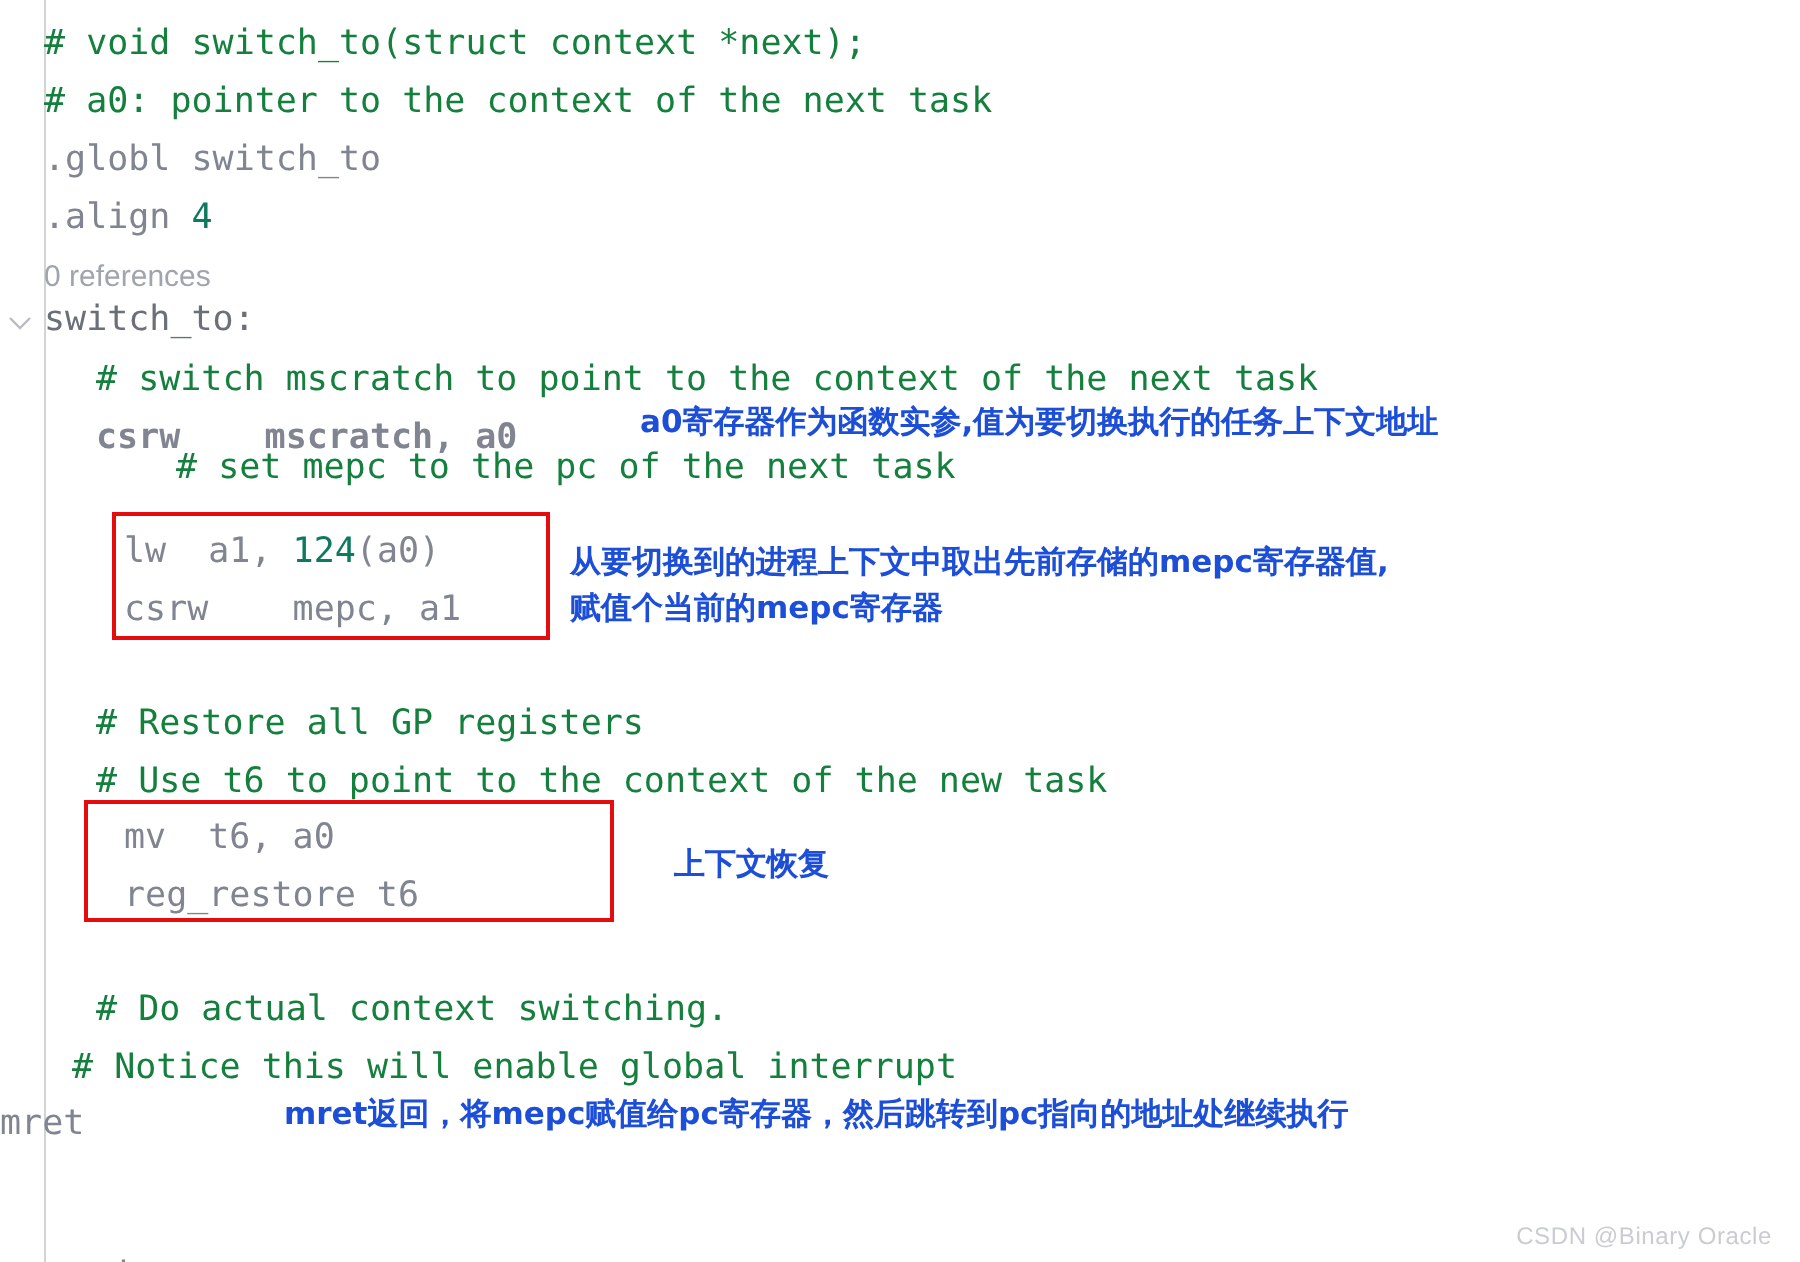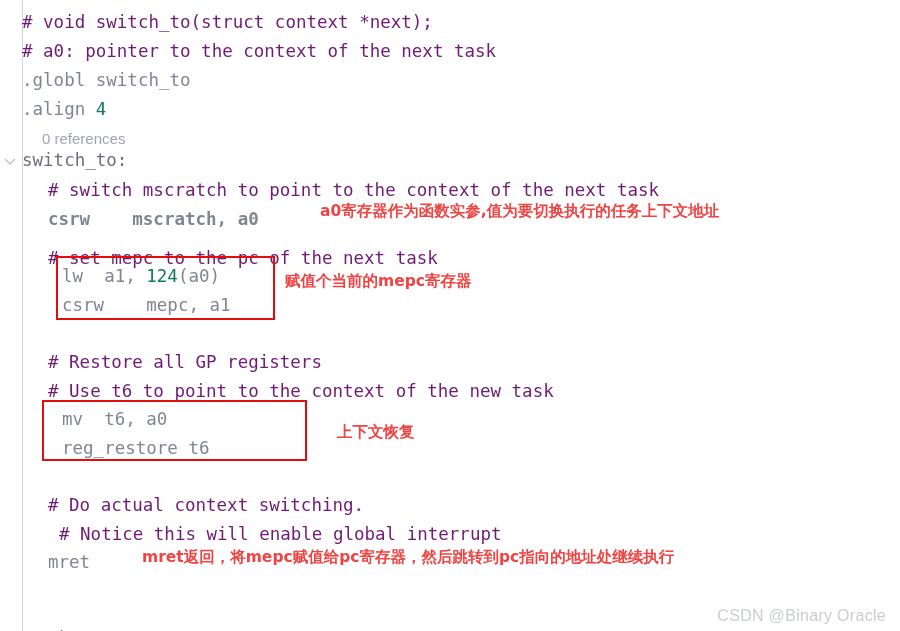--- a/index.html
+++ b/index.html
@@ -36,21 +36,21 @@
     left: 0;
     height: 29px;
     line-height: 29px;
     white-space: pre;
     font-family: "DejaVu Sans Mono", "Liberation Mono", monospace;
     font-size: 17.5px;
     letter-spacing: 0px;
   }
   .code-text { white-space: pre; }
 
-  .tok-comment { color: #701a75; }
+  .tok-comment { color: #15803d; }
   .tok-plain   { color: #808591; }
   .tok-num     { color: #0d7a5f; }
   .tok-label   { color: #6b7078; }
   .tok-ref     { color: #a0a4ad; font-family: "Liberation Sans", sans-serif; font-size: 15px; }
 
   
   .fold-chevron {
     position: absolute;
     left: 2px;
     width: 16px;
@@ -63,73 +63,73 @@
   .redbox {
     position: absolute;
     border: 2px solid #e40c0c;
     box-sizing: border-box;
     pointer-events: none;
   }
 
   
   .annot {
     position: absolute;
-    color: #ef4444;
+    color: #1d4ed8;
     font-family: "DejaVu Sans", "Liberation Sans", sans-serif;
     font-weight: bold;
     font-size: 15.5px;
     line-height: 23px;
     white-space: pre;
   }
 
   
   .watermark {
     position: absolute;
     right: 14px;
     bottom: 6px;
     color: #c9ccd1;
     font-family: "Liberation Sans", sans-serif;
-    font-size: 16px;
+    font-size: 12px;
     letter-spacing: 0.3px;
   }
 </style>
 </head>
 <body>
 
 <div id="editor">
   <div id="indent-guides">
       <div class="indent-guide" style="left: 22px; top: 0px; height: 631px;"></div>
     </div>
   <div id="code-layer">
       <div class="line" style="top: 8px;"><span class="code-text tok-comment" style="margin-left: 22px;"># void switch_to(struct context *next);</span></div>
       <div class="line" style="top: 37px;"><span class="code-text tok-comment" style="margin-left: 22px;"># a0: pointer to the context of the next task</span></div>
       <div class="line" style="top: 66px;"><span class="code-text tok-plain" style="margin-left: 22px;">.globl switch_to</span></div>
       <div class="line" style="top: 95px;"><span class="code-text tok-plain" style="margin-left: 22px;">.align </span><span class="code-text tok-num">4</span></div>
-      <div class="line" style="top: 124px;"><span class="code-text tok-ref" style="margin-left: 22px; padding-left: 20px;">0 references</span></div>
+      <div class="line" style="top: 124px;"><span class="code-text tok-ref" style="margin-left: 22px;">0 references</span></div>
       <div class="line" style="top: 146px;"><span class="fold-chevron" style="top: 7px;"><svg width="16" height="16" viewBox="0 0 16 16">
             <path d="M3 6 L8 11 L13 6" fill="none" stroke="currentColor" stroke-width="1.2"></path>
           </svg></span><span class="code-text tok-label" style="margin-left: 22px;">switch_to:</span></div>
       <div class="line" style="top: 176px;"><span class="code-text tok-comment" style="margin-left: 48px;"># switch mscratch to point to the context of the next task</span></div>
       <div class="line" style="top: 205px;"><span class="code-text tok-plain" style="margin-left: 48px; font-weight: bold;">csrw    mscratch, a0</span></div>
-      <div class="line" style="top: 244px;"><span class="code-text tok-comment" style="margin-left: 48px;"># set mepc to the pc of the next task</span></div>
+      <div class="line" style="top: 220px; padding-left: 40px;"><span class="code-text tok-comment" style="margin-left: 48px;"># set mepc to the pc of the next task</span></div>
       <div class="line" style="top: 262px;"><span class="code-text tok-plain" style="margin-left: 62px;">lw  a1, </span><span class="code-text tok-num">124</span><span class="code-text tok-plain">(a0)</span></div>
       <div class="line" style="top: 291px;"><span class="code-text tok-plain" style="margin-left: 62px;">csrw    mepc, a1</span></div>
       <div class="line" style="top: 348px;"><span class="code-text tok-comment" style="margin-left: 48px;"># Restore all GP registers</span></div>
       <div class="line" style="top: 377px;"><span class="code-text tok-comment" style="margin-left: 48px;"># Use t6 to point to the context of the new task</span></div>
       <div class="line" style="top: 405px;"><span class="code-text tok-plain" style="margin-left: 62px;">mv  t6, a0</span></div>
       <div class="line" style="top: 434px;"><span class="code-text tok-plain" style="margin-left: 62px;">reg_restore t6</span></div>
       <div class="line" style="top: 491px; text-align: right;"><span class="code-text tok-comment" style="margin-left: 48px;"># Do actual context switching.</span></div>
-      <div class="line" style="top: 520px;"><span class="code-text tok-comment" style="margin-left: 59px;"># Notice this will enable global interrupt</span></div>
-      <div class="line" style="top: 548px;"><span class="code-text tok-plain" style="margin-left: 48px;">mret</span></div>
+      <div class="line" style="top: 520px;"><span class="code-text tok-comment" style="margin-left: 36px;"># Notice this will enable global interrupt</span></div>
+      <div class="line" style="top: 548px;"><span class="code-text tok-plain" style="">mret</span></div>
       <div class="line" style="top: 624px;"><span class="code-text tok-plain" style="margin-left: 22px;">.end</span></div>
     </div>
   <div id="box-layer">
       <div class="redbox" style="left: 56px; top: 256px; width: 219px; height: 64px; border-color: rgb(228, 12, 12);"></div>
       <div class="redbox" style="left: 42px; top: 400px; width: 265px; height: 61px; border-color: rgb(228, 12, 12);"></div>
     </div>
   <div id="note-layer">
       <div class="annot" style="left: 320px; top: 200px;"><div>a0寄存器作为函数实参,值为要切换执行的任务上下文地址</div></div>
-      <div class="annot" style="left: 285px; top: 270px;"><div>赋值个当前的mepc寄存器</div></div>
+      <div class="annot" style="left: 285px; top: 270px;"><div>从要切换到的进程上下文中取出先前存储的mepc寄存器值,</div><div>赋值个当前的mepc寄存器</div></div>
       <div class="annot" style="left: 337px; top: 421px;"><div>上下文恢复</div></div>
       <div class="annot" style="left: 142px; top: 546px;"><div>mret返回，将mepc赋值给pc寄存器，然后跳转到pc指向的地址处继续执行</div></div>
     </div>
   <div class="watermark">CSDN @Binary Oracle</div>
 </div>
 
 </body></html>

